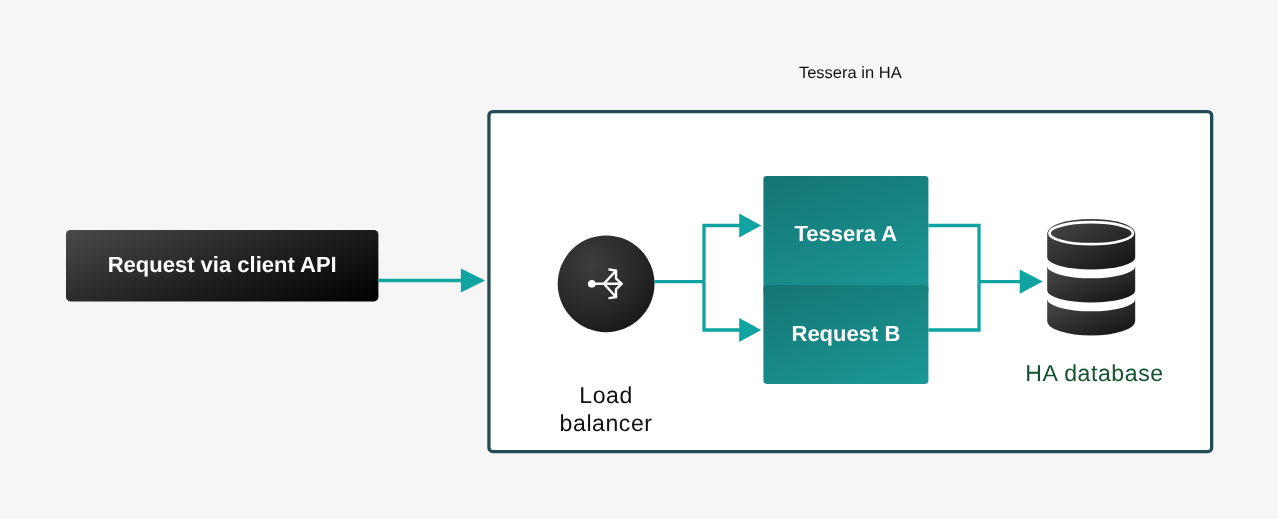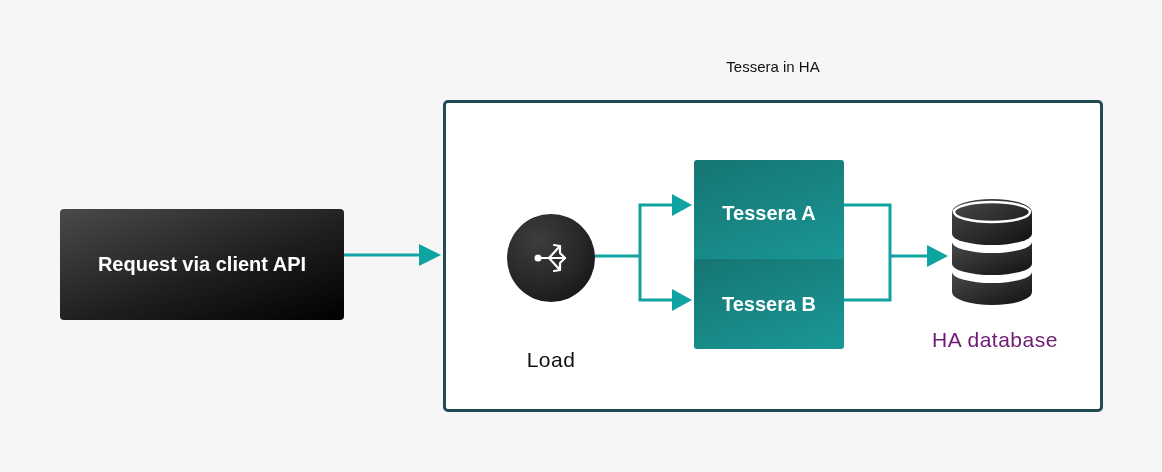--- a/index.html
+++ b/index.html
@@ -3,21 +3,21 @@
 <meta charset="utf-8">
 <style>
   html, body { margin: 0; padding: 0; }
   body {
     width: 1162px; height: 472px; background: #f6f6f6;
     position: relative; overflow: hidden;
     font-family: "Liberation Sans", "DejaVu Sans", sans-serif;
   }
   .abs { position: absolute; }
   .request-box {
-    left: 60px; top: 209px; width: 284px; height: 111px;
+    left: 60px; top: 209px; width: 284px; height: 65px;
     border-radius: 4px;
     background: linear-gradient(160deg, #4a4a4a 0%, #1f1f1f 55%, #000 100%);
     color: #fff; font-weight: bold; font-size: 20px;
     display: flex; align-items: center; justify-content: center;
   }
   .group-title {
     left: 443px; width: 660px; top: 58px; text-align: center;
     font-size: 15px; color: #111;
   }
   .group-box {
@@ -36,21 +36,21 @@
   .node {
     width: 150px; height: 90px; border-radius: 3px;
     background: linear-gradient(160deg, #157572 0%, #1a9897 100%);
     color: #fff; font-weight: bold; font-size: 20px;
     display: flex; align-items: center; justify-content: center;
   }
   .node-a { left: 694px; top: 160px; height: 107px; }
   .node-b { left: 694px; top: 259px; }
   .db-label {
     left: 905px; width: 180px; top: 328px; text-align: center;
-    font-size: 21px; color: #701a75; letter-spacing: 0.5px;
+    font-size: 21px; color: #14532d; letter-spacing: 0.5px;
   }
   svg.overlay { position: absolute; left: 0; top: 0; }
 </style>
 </head>
 <body>
 
 <div class="abs request-box">
   <span>Request via client API</span>
 </div>
 
@@ -83,27 +83,28 @@
       <line x1="20" y1="22" x2="31" y2="10"></line>
       <polyline points="25,9 31,10 31,16"></polyline>
       <line x1="20" y1="22" x2="31" y2="34"></line>
       <polyline points="31,28 31,34 25,35"></polyline>
     </g>
     <circle cx="9" cy="22" r="3.5" fill="#fff"></circle>
   </svg>
 </div>
 <div class="abs lb-label">
   <div>Load</div>
+  <div>balancer</div>
 </div>
 
 <div class="abs node node-a">
   <span>Tessera A</span>
 </div>
 <div class="abs node node-b">
-  <span>Tessera B</span>
+  <span>Request B</span>
 </div>
 
 <svg class="abs" style="left:950px; top:196px;" width="84" height="112" viewBox="0 0 84 112">
   <defs>
     <linearGradient id="dbg" x1="0" y1="0" x2="1" y2="1">
       <stop offset="0" stop-color="#4a4a4a"></stop>
       <stop offset="1" stop-color="#111"></stop>
     </linearGradient>
   </defs>
   <path d="M2,38 v-22 a40,13 0 0 1 80,0 v22 a40,11 0 0 1 -80,0 z" fill="url(#dbg)"></path>

